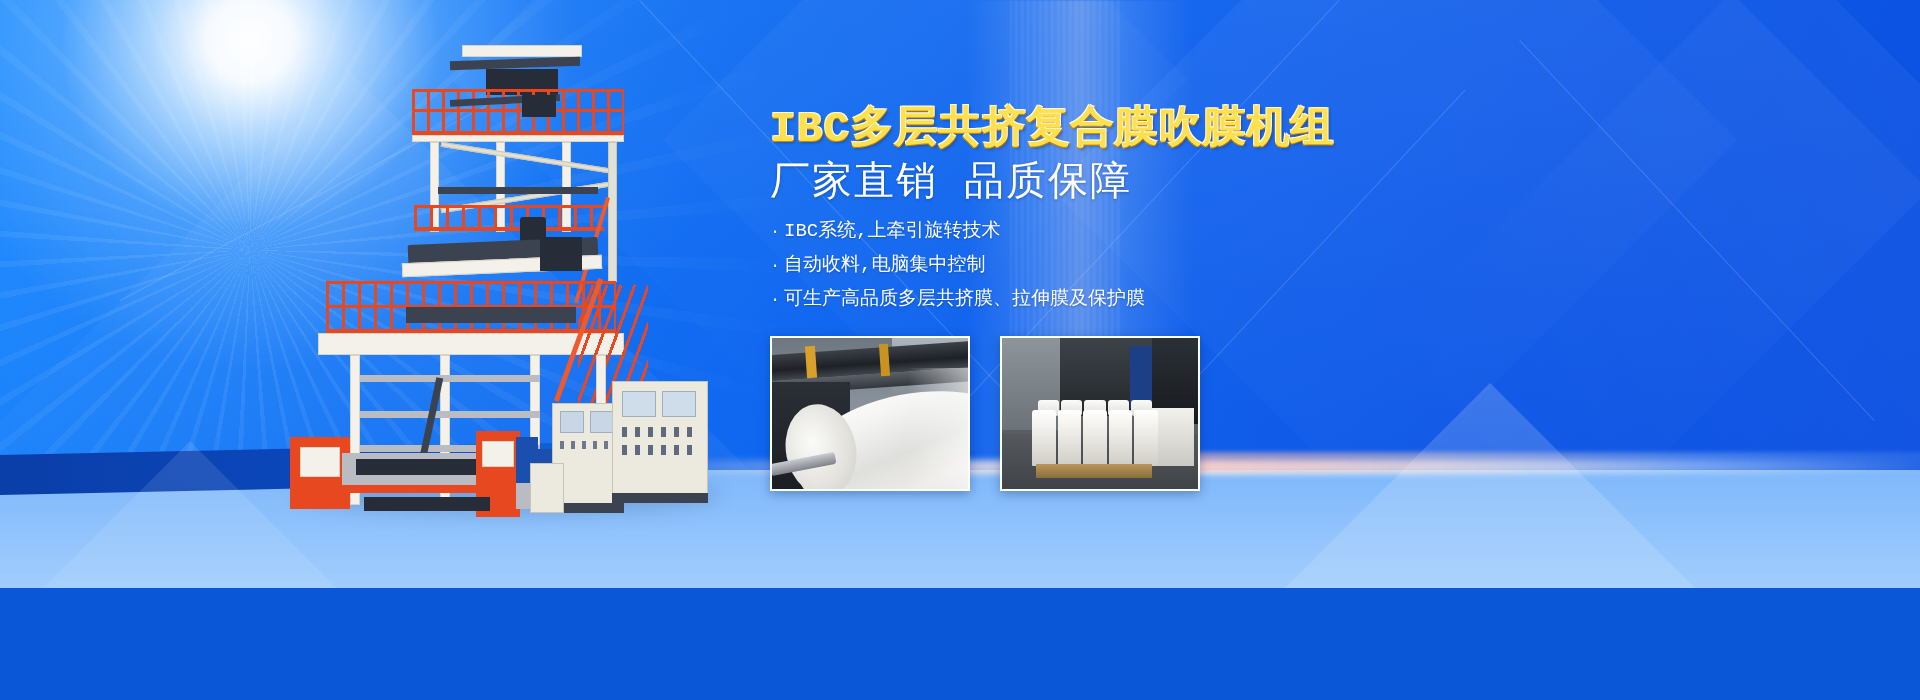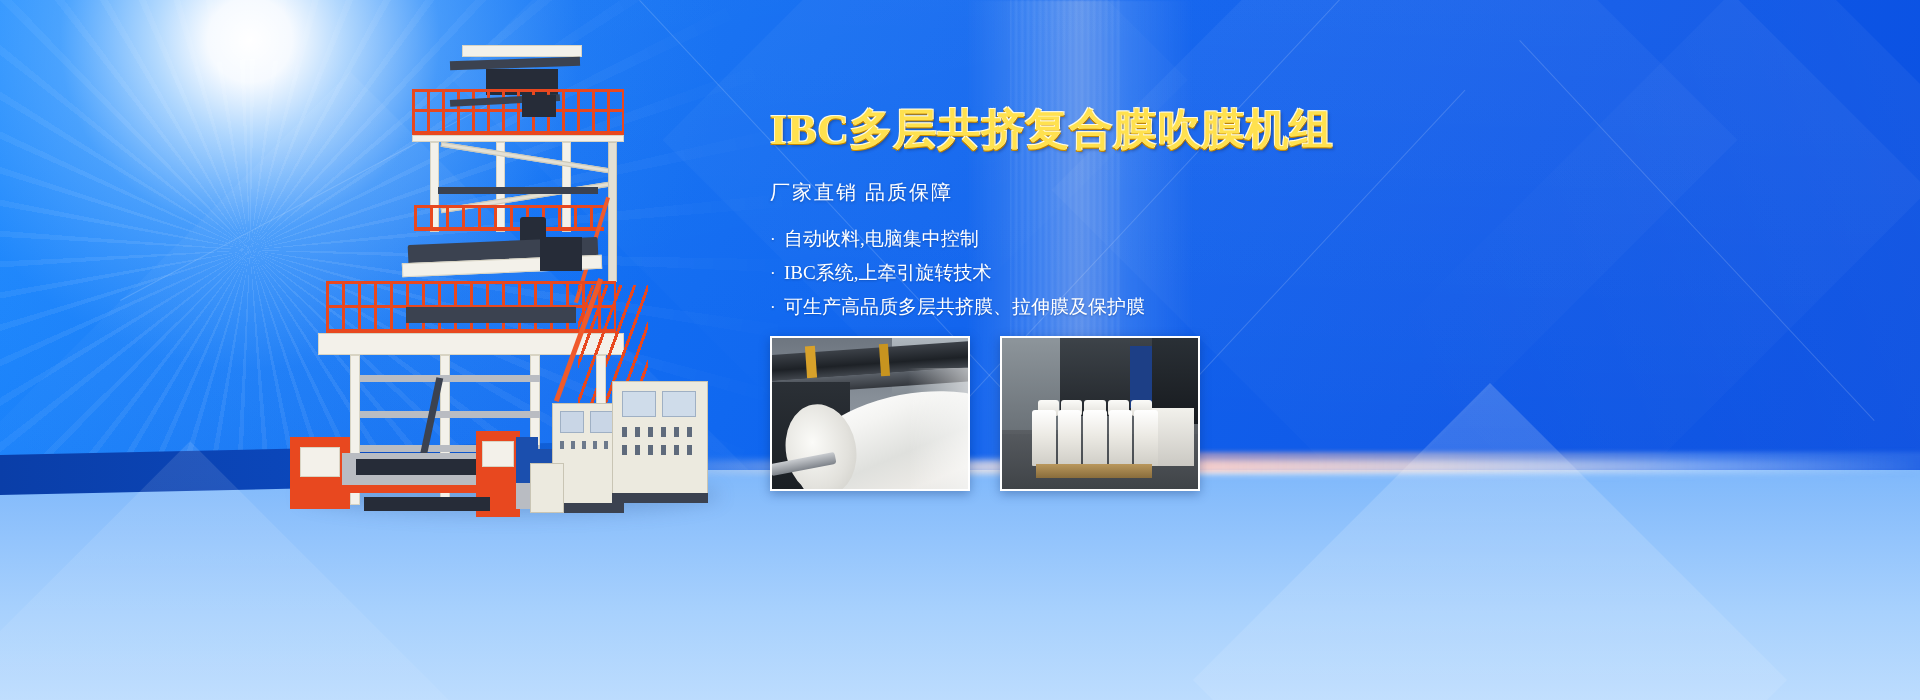--- a/index.html
+++ b/index.html
@@ -1,20 +1,20 @@
 <!DOCTYPE html>
 <html><head>
 <meta charset="utf-8">
 <title>IBC Film Blowing Machine Banner</title>
 <style>
   html,body{margin:0;padding:0;background:#0a58d8;}
   *{box-sizing:border-box;}
   .banner{
-    position:relative;width:1920px;height:700px;overflow:hidden;
-    font-family:Liberation Serif, serif;
+    position:relative;width:1920px;height:588px;overflow:hidden;
+    font-family:Liberation Mono, monospace;
     background:#4c1d95;
   }
 
   
   .sky{
     position:absolute;left:0;top:0;width:1920px;height:482px;
     background:
       radial-gradient(circle at 250px 40px, rgba(255,255,255,1) 0px, rgba(255,255,255,.96) 42px, rgba(216,238,255,.80) 95px, rgba(130,195,255,.45) 190px, rgba(60,150,250,.12) 330px, rgba(20,120,245,0) 470px),
       linear-gradient(118deg, #1f8cff 0%, #1474f4 26%, #0e62ee 52%, #0d58e8 74%, #0b4fe0 100%);
   }
@@ -94,21 +94,21 @@
     text-shadow:
       -1px -1px 0 #fffbe0, 1px -1px 0 #fffbe0,-1px 1px 0 #c98a00, 1px 1px 0 #b97c00,
        2px 2px 3px rgba(20,40,90,.45);
     white-space:nowrap;
   }
   .subtitle{
     margin-top:4px;font-size:23px;line-height:30px;color:#ffffff;letter-spacing:.2px;white-space:nowrap;
     text-shadow:0 1px 2px rgba(10,40,100,.35);
   }
   .slogan{
-    margin-top:16px;font-size:20px;line-height:40px;color:#ffffff;font-weight:normal;letter-spacing:2px;
+    margin-top:8px;font-size:40px;line-height:40px;color:#ffffff;font-weight:normal;letter-spacing:2px;
     text-shadow:0 1px 3px rgba(10,40,100,.4);white-space:nowrap;
   }
   .bullets{margin-top:14px;list-style:none;padding:0;}
   .bullets li{
     font-size:19px;line-height:26px;color:#ffffff;margin-bottom:7px;white-space:nowrap;
     text-shadow:0 1px 2px rgba(10,40,100,.35);
   }
   .bullets li .dot{display:inline-block;width:14px;color:#ffffff;font-size:17px;}
 
   
@@ -254,22 +254,22 @@
     <div class="m-part" style="left:332px;top:400px;width:74px;height:10px;background:repeating-linear-gradient(90deg,#5f6b7c 0 5px,rgba(0,0,0,0) 5px 13px);"></div>
     <div class="m-part dark" style="left:322px;top:448px;width:96px;height:10px;"></div>
 
     <div class="m-part panel" style="left:240px;top:418px;width:34px;height:50px;"></div>
   </div>
 
   <div class="copy">
     <div class="title">IBC多层共挤复合膜吹膜机组</div>
     <div class="slogan">厂家直销   品质保障</div>
     <ul class="bullets">
+      <li><span class="dot">·</span><span>IBC系统,上牵引旋转技术</span></li>
       <li><span class="dot">·</span><span>自动收料,电脑集中控制</span></li>
-      <li><span class="dot">·</span><span>IBC系统,上牵引旋转技术</span></li>
       <li><span class="dot">·</span><span>可生产高品质多层共挤膜、拉伸膜及保护膜</span></li>
     </ul>
   </div>
 
   <div class="photos">
 
     <div class="photo">
       <div class="p1-bg"></div>
       <div class="p1-machinebody"></div>
       <div class="p1-roller"></div>

